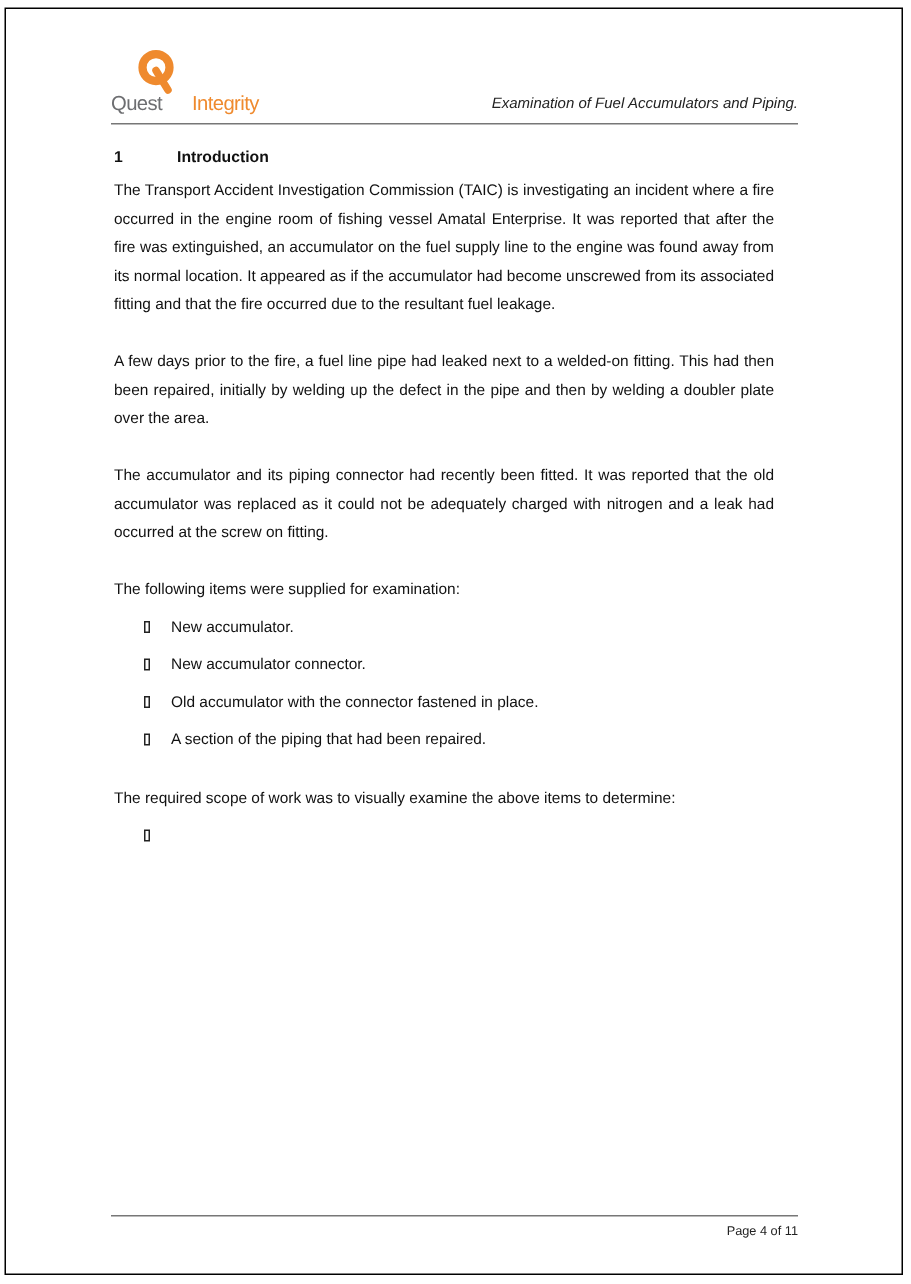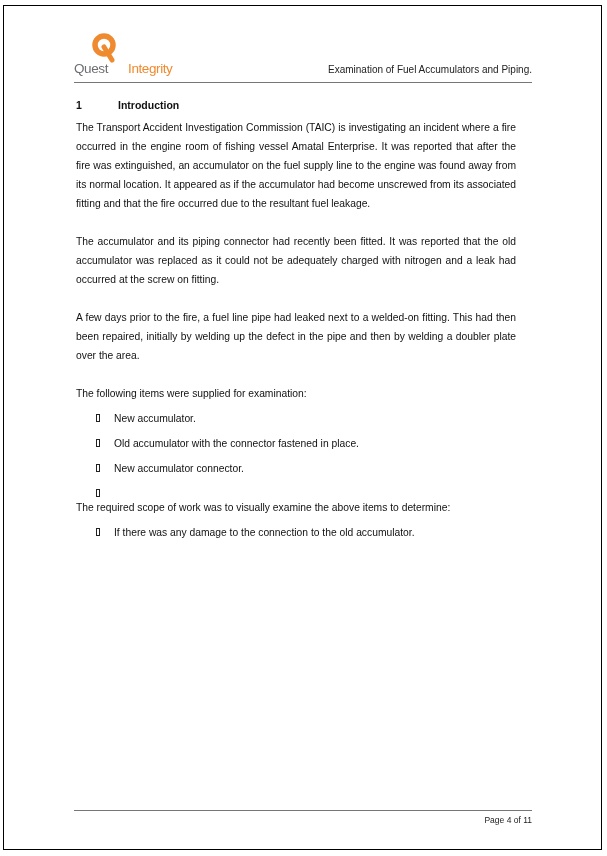--- a/index.html
+++ b/index.html
@@ -5,21 +5,21 @@
   html, body { margin: 0; padding: 0; background: #ffffff; }
   body { width: 607px; height: 856px; position: relative; overflow: hidden;
          font-family: "Liberation Sans", sans-serif; color: #111; }
   .page-frame { position: absolute; left: 3px; top: 5px; width: 599px; height: 845px;
                 border: 1.5px solid #000; box-sizing: border-box; }
   .logo { position: absolute; left: 74px; top: 33px; width: 110px; height: 48px; }
   .logo-mark { position: absolute; left: 17px; top: 0; width: 28px; height: 30px; }
   .logo-text { position: absolute; left: 0; top: 28px; font-size: 13.5px; letter-spacing: -0.4px; white-space: nowrap; }
   .logo-quest { color: #6d6e71; }
   .logo-integrity { color: #ef8a2e; margin-left: 20px; }
-  .header-title { position: absolute; right: 75px; top: 64px; font-size: 10px; color: #222; white-space: nowrap; }
+  .header-title { position: absolute; right: 75px; top: 64px; font-size: 10px; color: #222; white-space: nowrap; font-style: italic; }
   .header-rule { position: absolute; left: 74px; top: 82px; width: 458px; height: 1px; background: #777; }
   .content { position: absolute; left: 76px; top: 96px; width: 456px; font-size: 10.3px; line-height: 19px; }
   .heading { font-weight: bold; font-size: 10.5px; margin: 0 0 3px 0; display: flex; }
   .heading .num { width: 42px; }
   p { margin: 0 16px 19px 0; text-align: justify; text-align-last: left; }
   ul { list-style: none; margin: 0 0 0 0; padding: 0; }
   li { position: relative; padding-left: 38px; margin: 0 2px 6px 0; text-align: justify; text-align-last: left; }
   .bullet { position: absolute; left: 20px; top: 5px; width: 4px; height: 8px; border: 1px solid #222; box-sizing: border-box; }
   .list-gap { height: 14px; }
   .footer-rule { position: absolute; left: 74px; top: 810px; width: 458px; height: 1px; background: #777; }
@@ -44,34 +44,34 @@
 <div class="header-title">Examination of Fuel Accumulators and Piping.</div>
 <div class="header-rule"></div>
 
 <div class="content">
   <div class="heading">
     <span class="num">1</span>
     <span>Introduction</span>
   </div>
 
   <p>The Transport Accident Investigation Commission (TAIC) is investigating an incident where a fire occurred in the engine room of fishing vessel Amatal Enterprise. It was reported that after the fire was extinguished, an accumulator on the fuel supply line to the engine was found away from its normal location. It appeared as if the accumulator had become unscrewed from its associated fitting and that the fire occurred due to the resultant fuel leakage.</p>
+  <p>A few days prior to the fire, a fuel line pipe had leaked next to a welded-on fitting. This had then been repaired, initially by welding up the defect in the pipe and then by welding a doubler plate over the area.</p>
   <p>The accumulator and its piping connector had recently been fitted. It was reported that the old accumulator was replaced as it could not be adequately charged with nitrogen and a leak had occurred at the screw on fitting.</p>
-  <p>A few days prior to the fire, a fuel line pipe had leaked next to a welded-on fitting. This had then been repaired, initially by welding up the defect in the pipe and then by welding a doubler plate over the area.</p>
   <p style="margin-bottom:6px">The following items were supplied for examination:</p>
 
   <ul>
     <li><span class="bullet"></span><span>New accumulator.</span></li>
+    <li><span class="bullet"></span><span>New accumulator connector.</span></li>
     <li><span class="bullet"></span><span>Old accumulator with the connector fastened in place.</span></li>
-    <li><span class="bullet"></span><span>New accumulator connector.</span></li>
-    <li><span class="bullet"></span></li>
+    <li><span class="bullet"></span><span>A section of the piping that had been repaired.</span></li>
   </ul>
   <div class="list-gap"></div>
 
   <p style="margin-bottom:6px">The required scope of work was to visually examine the above items to determine:</p>
 
   <ul>
-    <li><span class="bullet"></span><span>If there was any damage to the connection to the old accumulator.</span></li>
+    <li><span class="bullet"></span></li>
   </ul>
 </div>
 
 <div class="footer-rule"></div>
 <div class="footer-left">324330.01 rev 1 Report issued 15 August 2021</div>
 <div class="footer-right">Page 4 of 11</div>
 
 </body></html>

